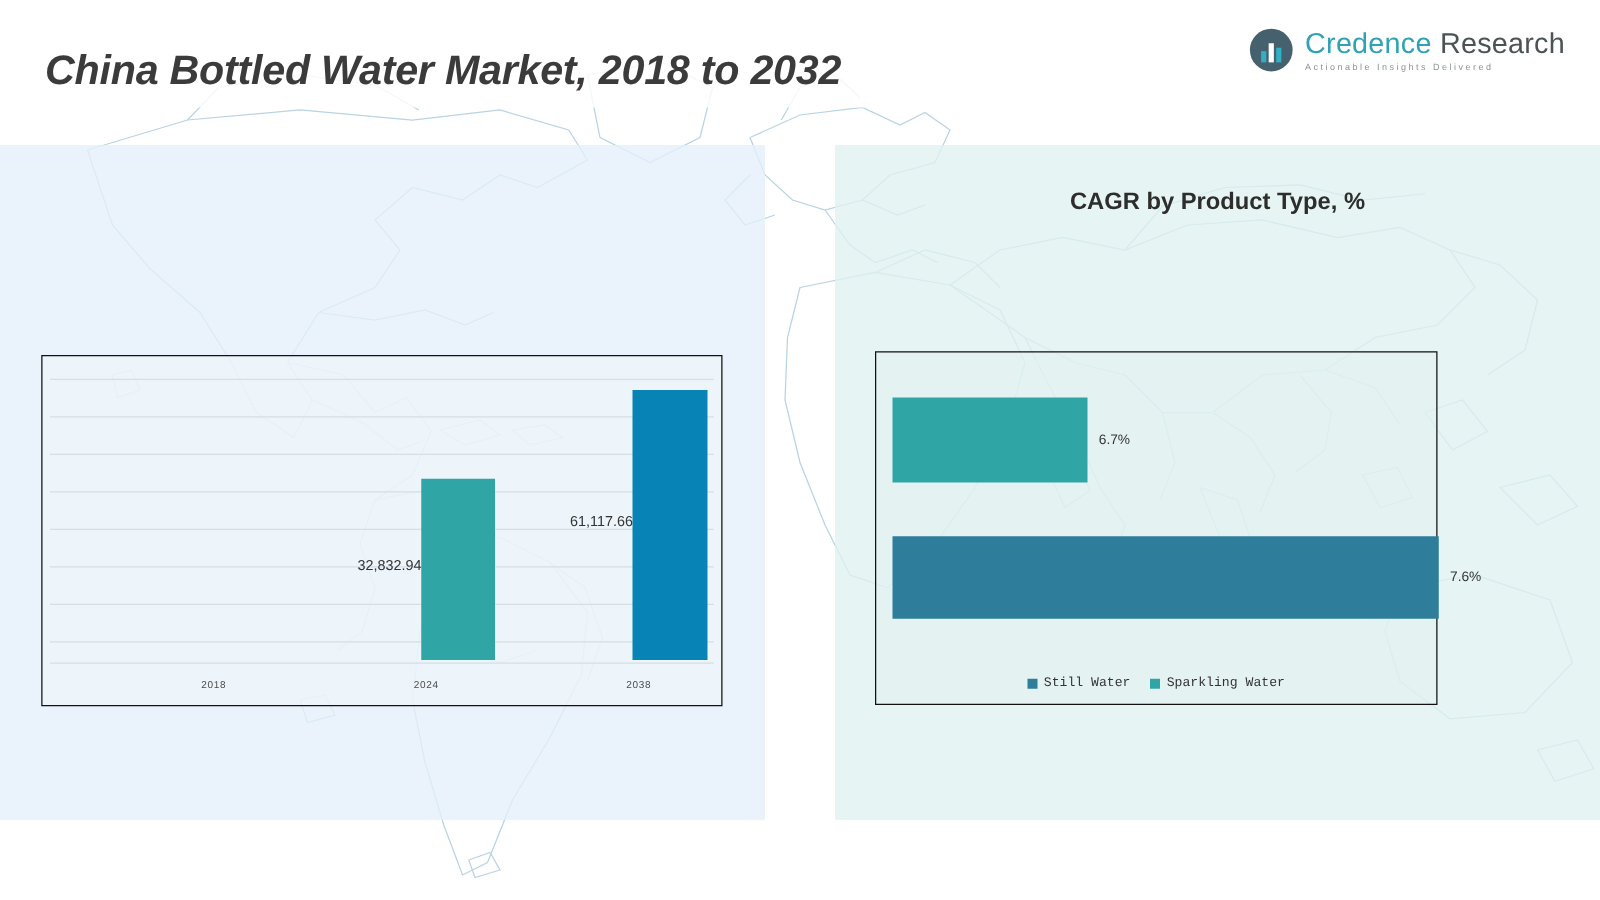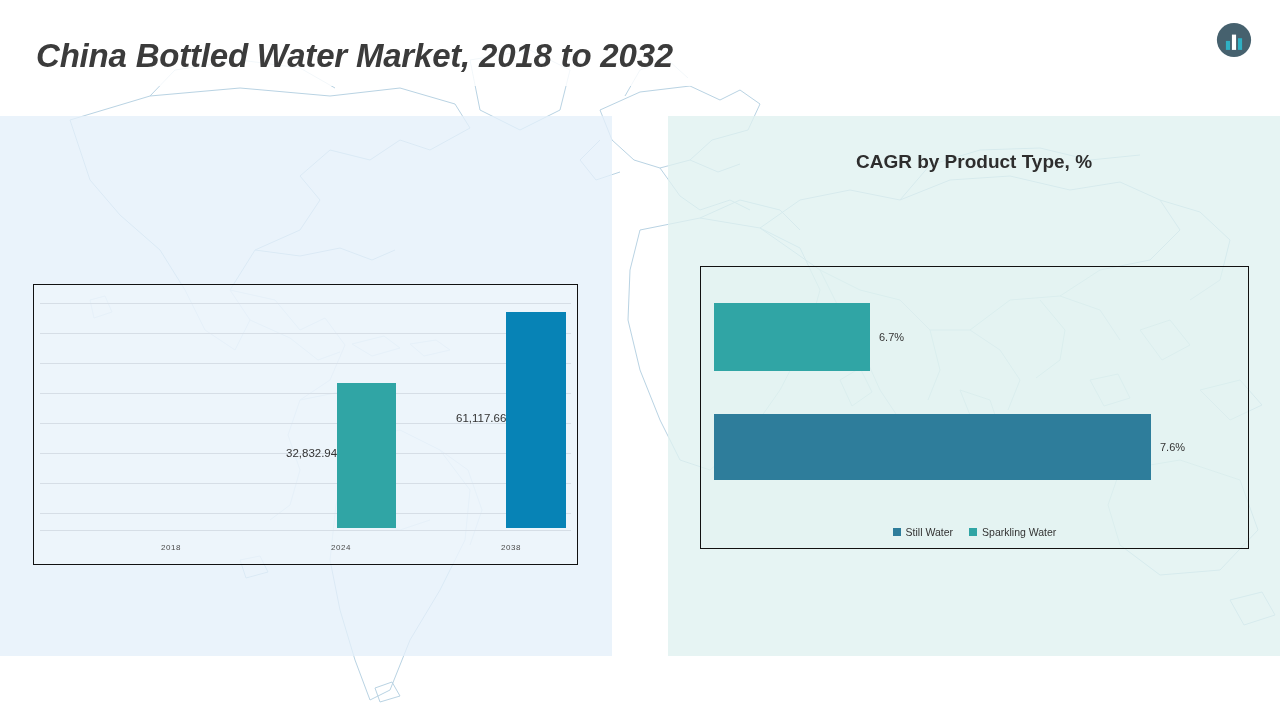--- a/index.html
+++ b/index.html
@@ -91,21 +91,21 @@
   .title-single { top: 35px; font-size: 19px; font-weight: bold; }
 
   
   .chart-frame {
     position: absolute;
     border: 1.6px solid #111;
     background: rgba(238,245,251,0.55);
     box-sizing: border-box;
   }
   #chart-left  { left: 33px; top: 168px; width: 545px; height: 281px; }
-  #chart-right { left: 32px; top: 150px; width: 549px; height: 283px;
+  #chart-right { left: 32px; top: 165px; width: 450px; height: 283px;
                  background: rgba(226,242,241,0.40); }
 
   .gridlines { position: absolute; left:0; top:0; width:100%; height:100%; }
   .gridline {
     position: absolute;
     left: 6px; right: 6px;
     height: 1px;
     background: #d6dee6;
   }
 
@@ -156,20 +156,21 @@
   }
 
   .legend {
     position: absolute;
     bottom: 10px;
     left: 0; right: 0;
     display: flex;
     justify-content: center;
     align-items: flex-start;
     gap: 16px;
+    font-family: Liberation Mono, monospace;
   }
   .legend-item { display: flex; align-items: center; gap: 5px; }
   .legend-swatch { width: 8px; height: 8px; display: block; }
   .legend-label { font-size: 10.5px; color: #333; white-space: nowrap; }
 </style>
 </head>
 <body>
 
 <svg id="world-map" viewBox="0 0 1280 720" preserveAspectRatio="none">
   <g fill="none" stroke="#B9D3E3" stroke-width="1">
@@ -297,14 +298,20 @@
   <div class="header-bg"></div>
   <div class="page-title">China Bottled Water Market, 2018 to 2032</div>
 
   <div class="logo">
     <svg class="logo-mark" viewBox="0 0 40 40">
       <circle cx="20" cy="20" r="19" fill="#46616e"></circle>
       <rect x="11" y="21" width="4.6" height="10" fill="#2fb0c4"></rect>
       <rect x="17.7" y="14" width="4.6" height="17" fill="#ffffff"></rect>
       <rect x="24.4" y="18" width="4.6" height="13" fill="#2fb0c4"></rect>
     </svg>
+    <div class="logo-text-wrap">
+      <div class="logo-name">
+        <span class="accent">Credence</span><span> </span><span>Research</span>
+      </div>
+      <div class="logo-tag">Actionable Insights Delivered</div>
+    </div>
   </div>
 </div>
 
 </body></html>

